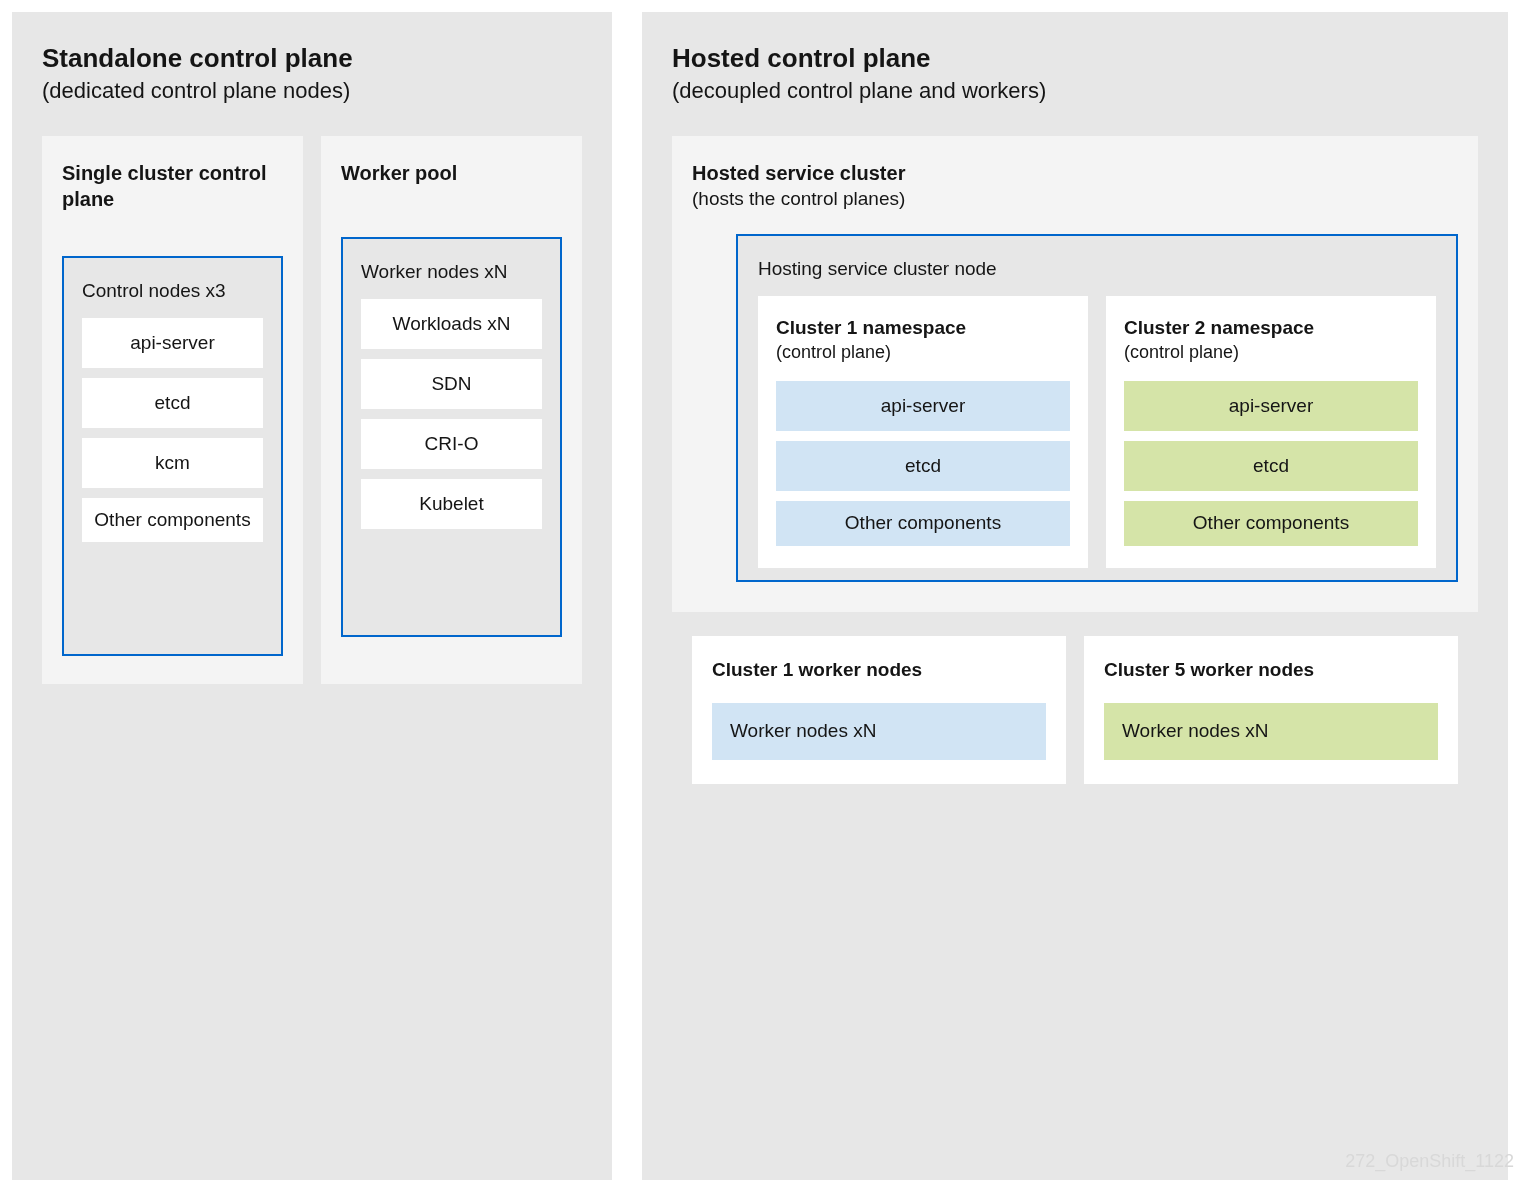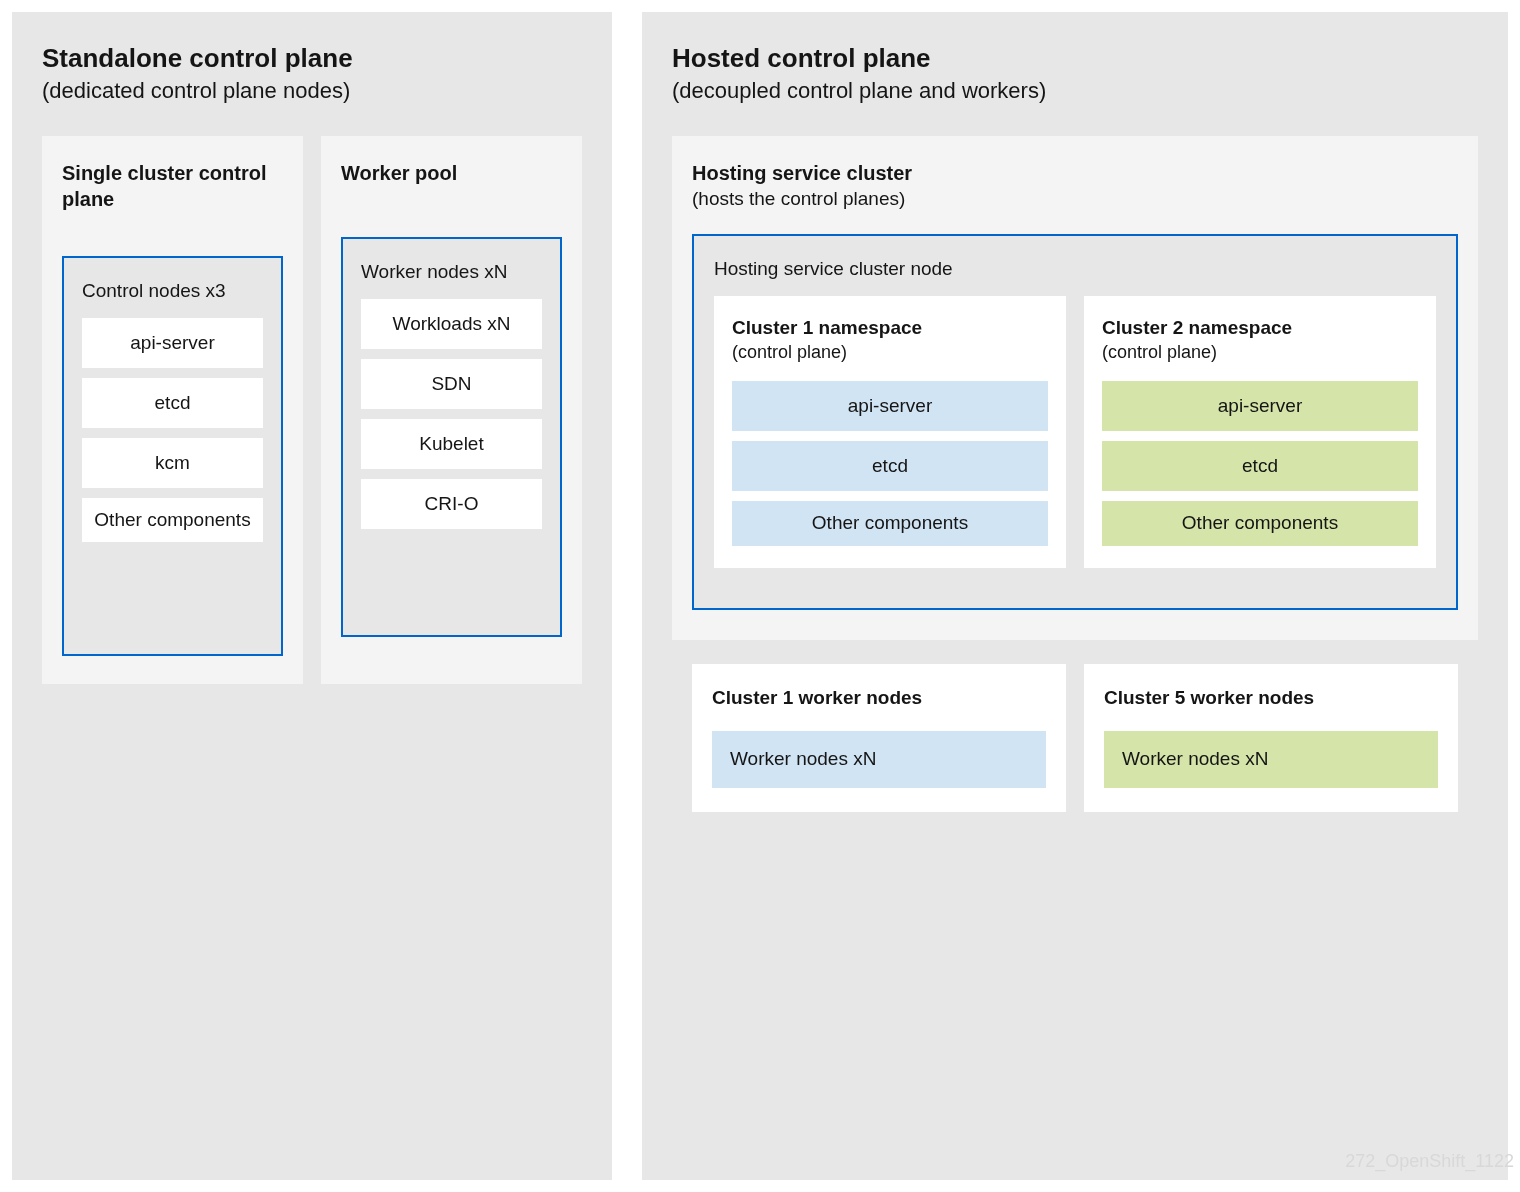--- a/index.html
+++ b/index.html
@@ -67,22 +67,23 @@
     }
     .blue-box {
       border: 2px solid #0066cc;
       background: #e7e7e7;
       padding: 22px 18px 24px 18px;
       margin-top: 24px;
     }
     .blue-box-wide {
       border: 2px solid #0066cc;
       background: #e7e7e7;
-      padding: 22px 20px 40px 20px;
+      padding: 22px 20px 12px 20px;
       margin-top: 24px;
+      margin-left: 44px;
     }
     .node-label {
       font-size: 19px;
       font-weight: 400;
       color: #151515;
       margin-bottom: 16px;
     }
     .component-list {
       display: flex;
       flex-direction: column;
@@ -208,36 +209,36 @@
         </div>
       </div>
 
       <div class="sub-panel">
         <div class="sub-panel-title">Worker pool</div>
         <div class="blue-box tall-blue-box" style="margin-top: 51px;">
           <div class="node-label">Worker nodes  xN</div>
           <div class="component-list">
             <div class="component">Workloads  xN</div>
             <div class="component">SDN</div>
+            <div class="component">CRI-O</div>
             <div class="component">Kubelet</div>
-            <div class="component">CRI-O</div>
           </div>
         </div>
       </div>
 
     </div>
   </div>
 
   <div class="panel panel-right">
     <div class="panel-title">Hosted control plane</div>
     <div class="panel-subtitle">(decoupled control plane and workers)</div>
 
     <div class="sub-panel-row">
       <div class="sub-panel" style="padding-bottom: 30px;">
-        <div class="sub-panel-title">Hosting service cluster</div>
+        <div class="sub-panel-title">Hosted service cluster</div>
         <div class="sub-panel-subtitle">(hosts the control planes)</div>
 
         <div class="blue-box-wide">
           <div class="node-label">Hosting service cluster node</div>
 
           <div class="namespace-row">
 
             <div class="namespace-box">
               <div class="namespace-title">Cluster 1 namespace</div>
               <div class="namespace-subtitle">(control plane)</div>

